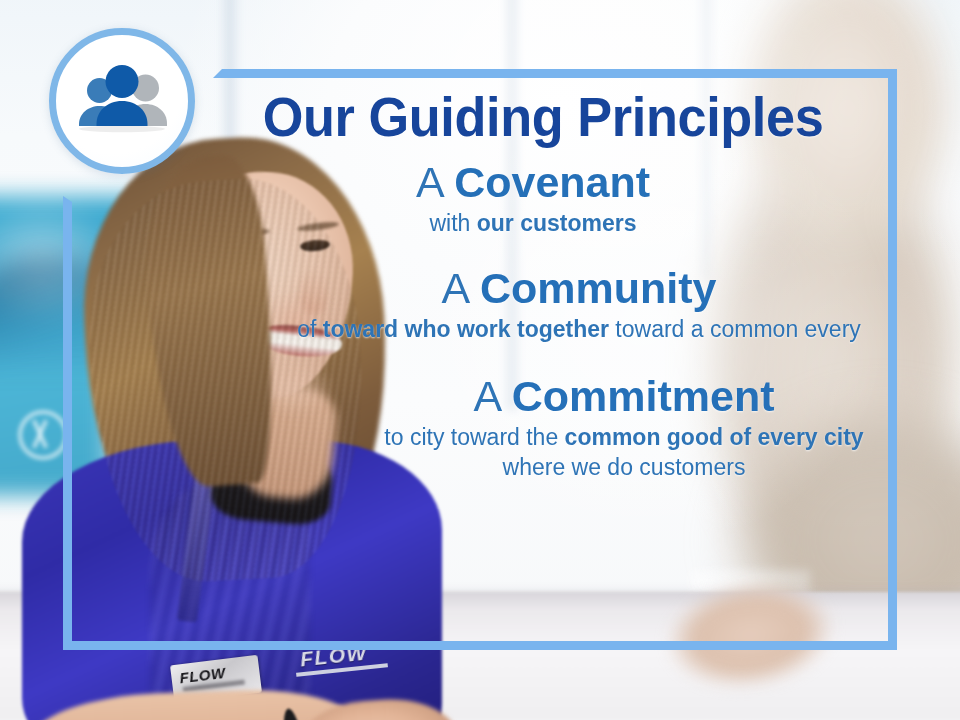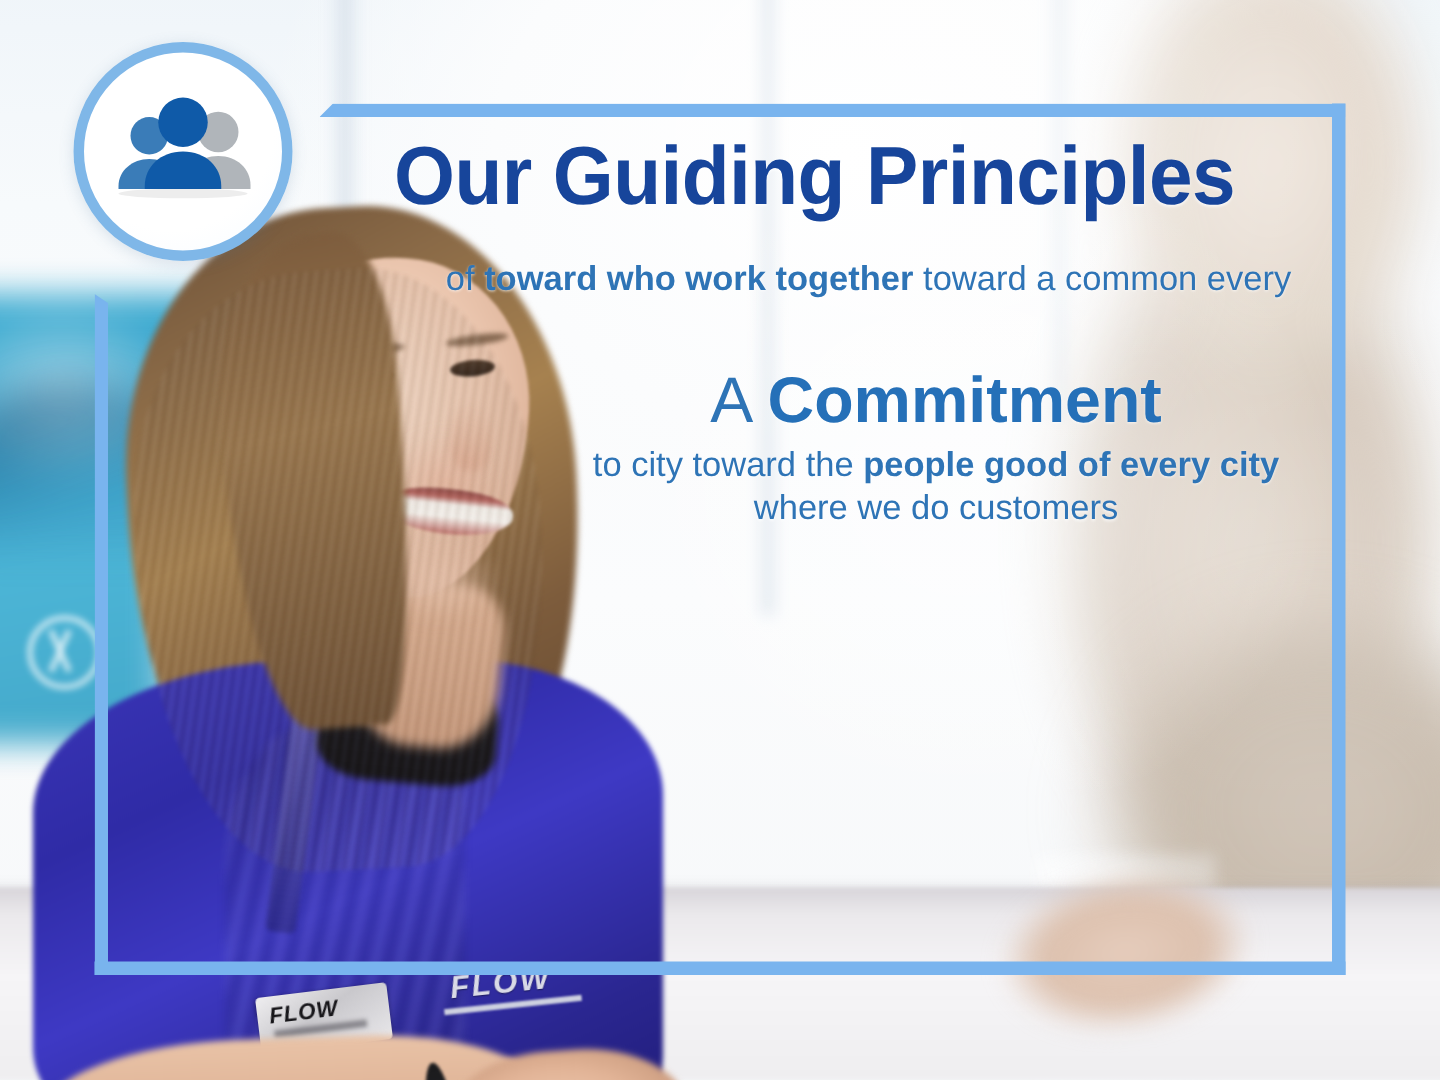--- a/index.html
+++ b/index.html
@@ -537,21 +537,21 @@
     line-height: 1.28;
     color: #2E74B6;
     font-weight: 400;
     text-shadow: 0 1px 2px rgba(255,255,255,.7);
   }
   .principle .sub b { font-weight: 700; }
 
   
   #principle-covenant   { margin-top: 14px; padding-right: 20px; }
   #principle-community  { margin-top: 26px; padding-left: 72px; }
-  #principle-commitment { margin-top: 44px; padding-left: 162px; }
+  #principle-commitment { margin-top: 28px; padding-left: 162px; }
 </style>
 </head>
 <body>
 
 <div id="stage">
 
   <div class="photo">
     <div class="bg-base"></div>
 
     <div class="mullion m1"></div>
@@ -625,31 +625,40 @@
 
       <ellipse cx="51" cy="65" rx="43" ry="3.2" fill="#000" opacity=".07"></ellipse>
     </svg>
   </div>
 
   <div class="copy">
 
     <h1 class="title">Our Guiding Principles</h1>
 
     <div class="principle" id="principle-covenant">
+      <p class="headline">
+        <span>A </span><b>Covenant</b>
+      </p>
+      <p class="sub">
+        <span>with </span><b>our customers</b><span></span>
+      </p>
     </div>
 
     <div class="principle" id="principle-community">
+      <p class="headline">
+        <span>A </span><b>Community</b>
+      </p>
       <p class="sub">
         <span>of </span><b>toward who work together</b><span> toward a common every</span>
       </p>
     </div>
 
     <div class="principle" id="principle-commitment">
       <p class="headline">
         <span>A </span><b>Commitment</b>
       </p>
       <p class="sub">
-        <span>to city toward the </span><b>people good of every city</b><span> where we do customers</span>
+        <span>to city toward the </span><b>common good of every city</b><span> where we do customers</span>
       </p>
     </div>
 
   </div>
 </div>
 
 </body></html>

